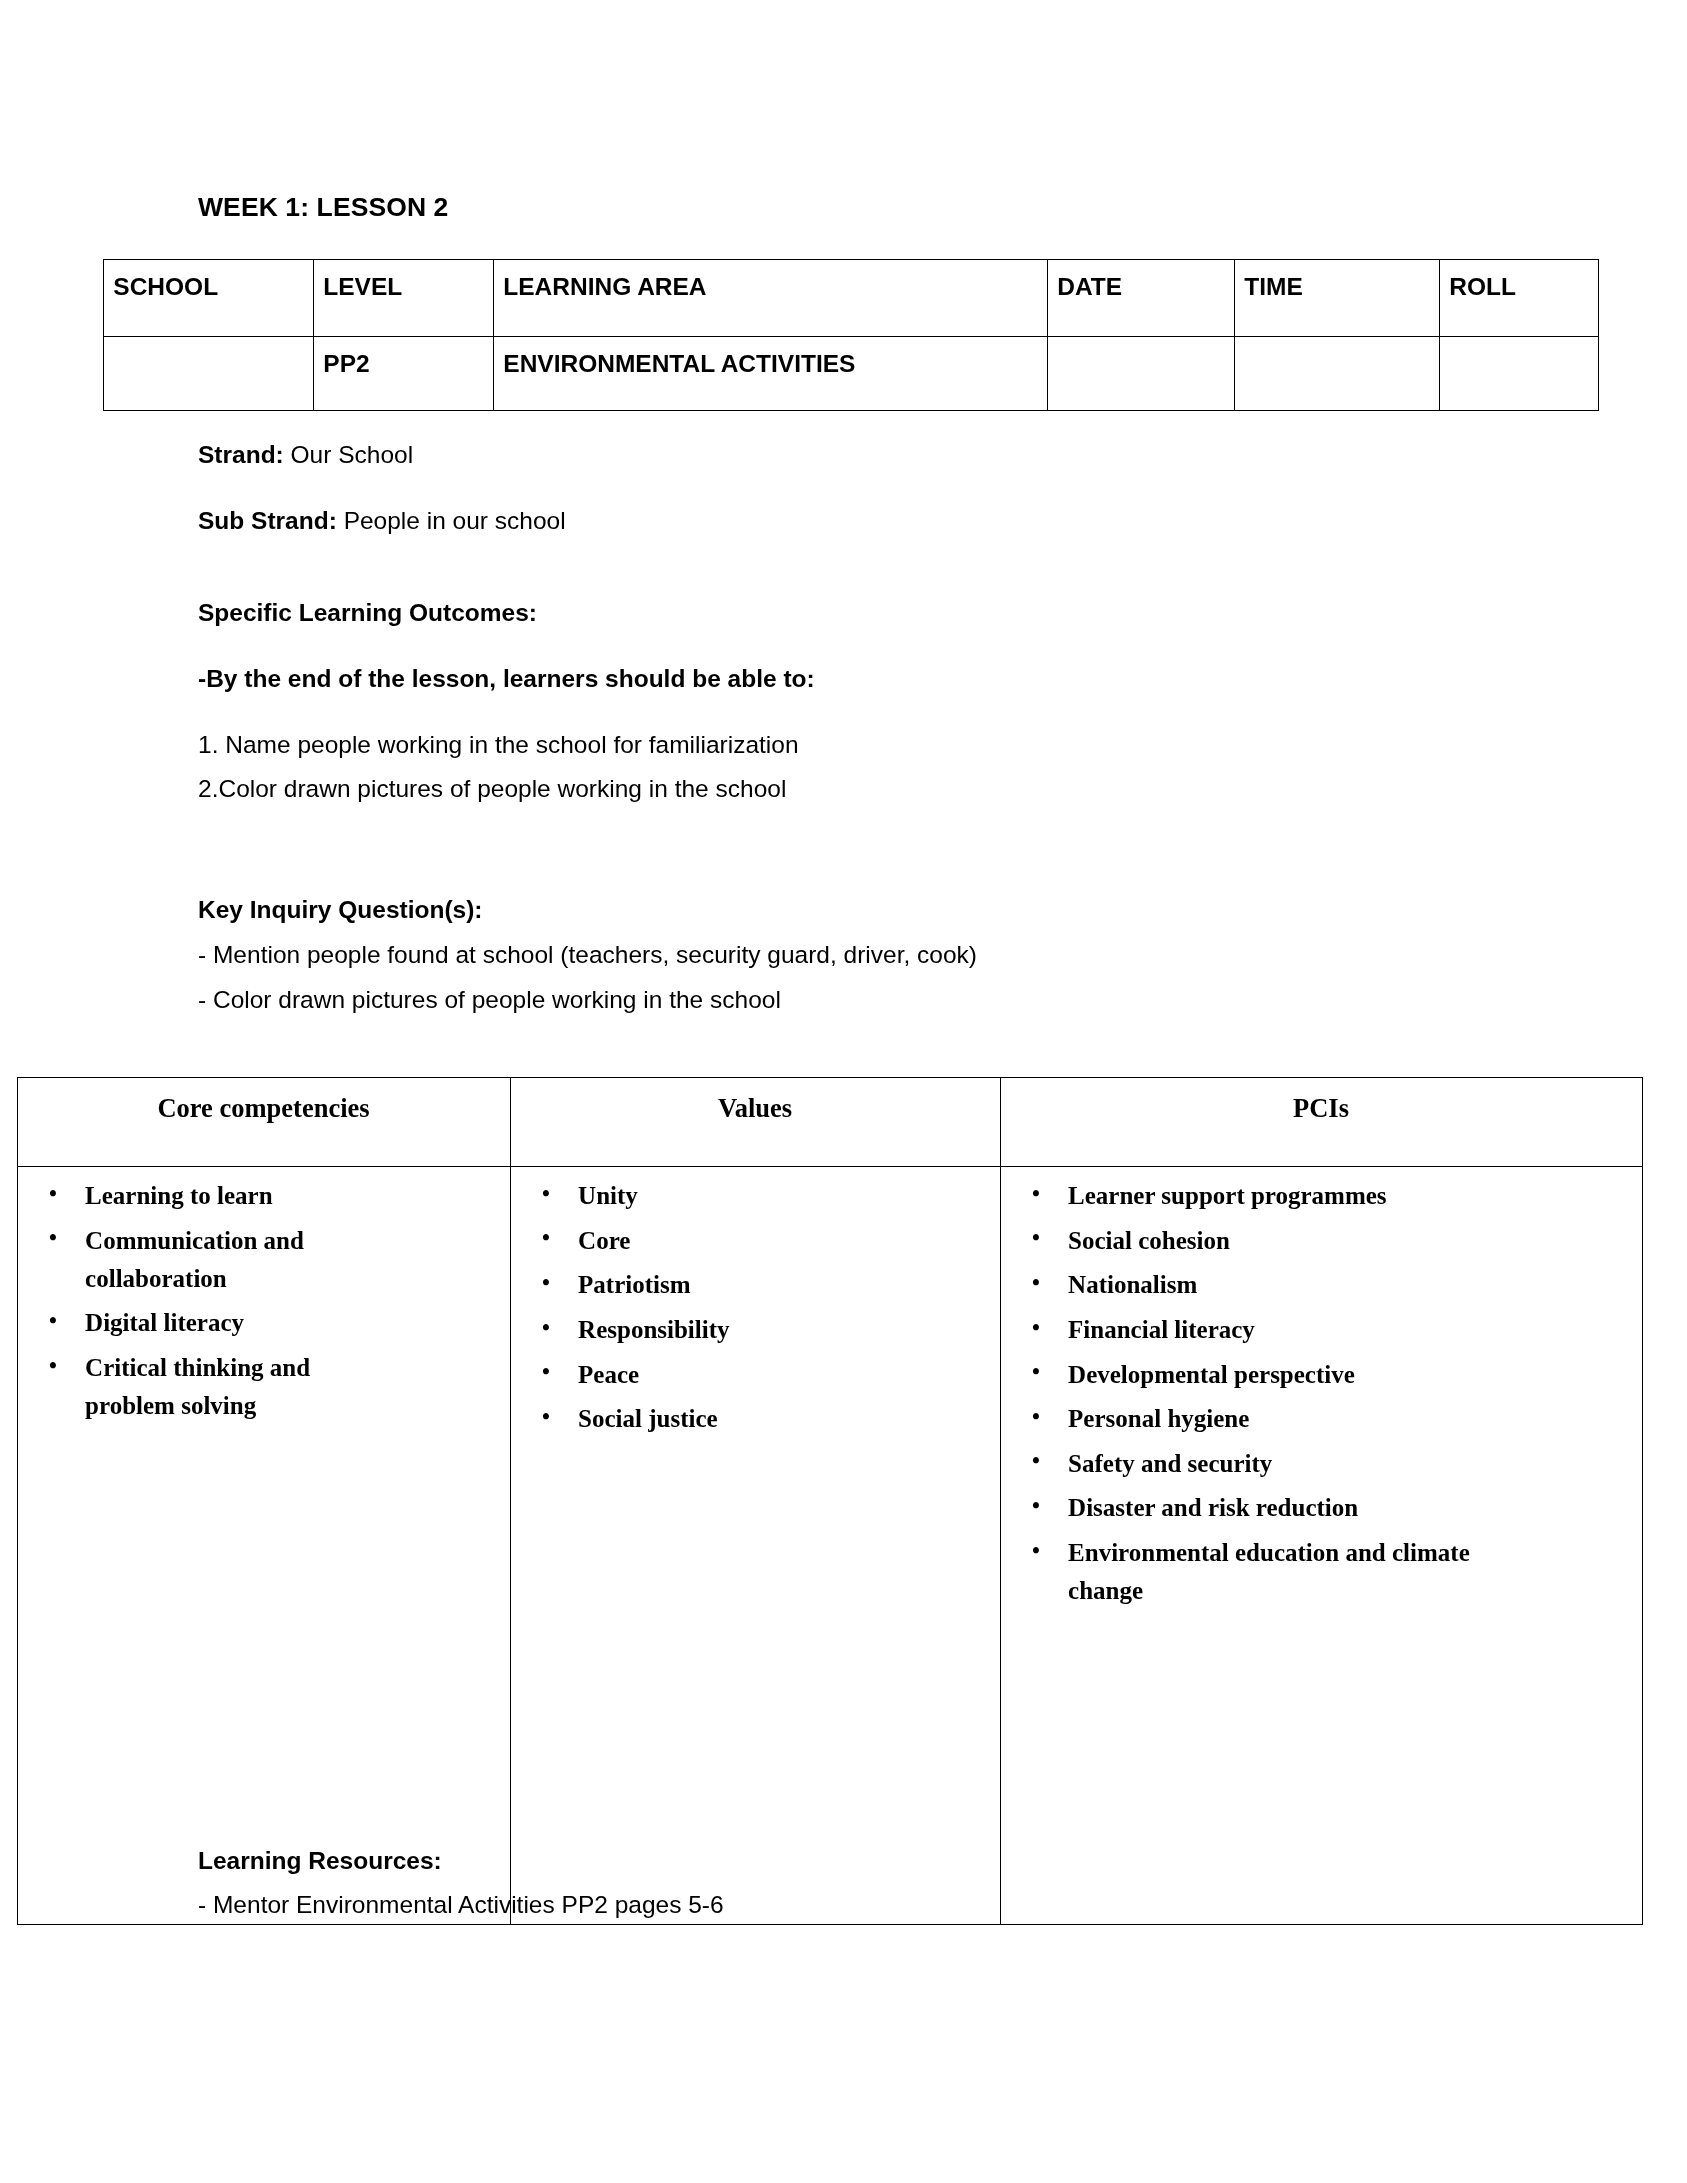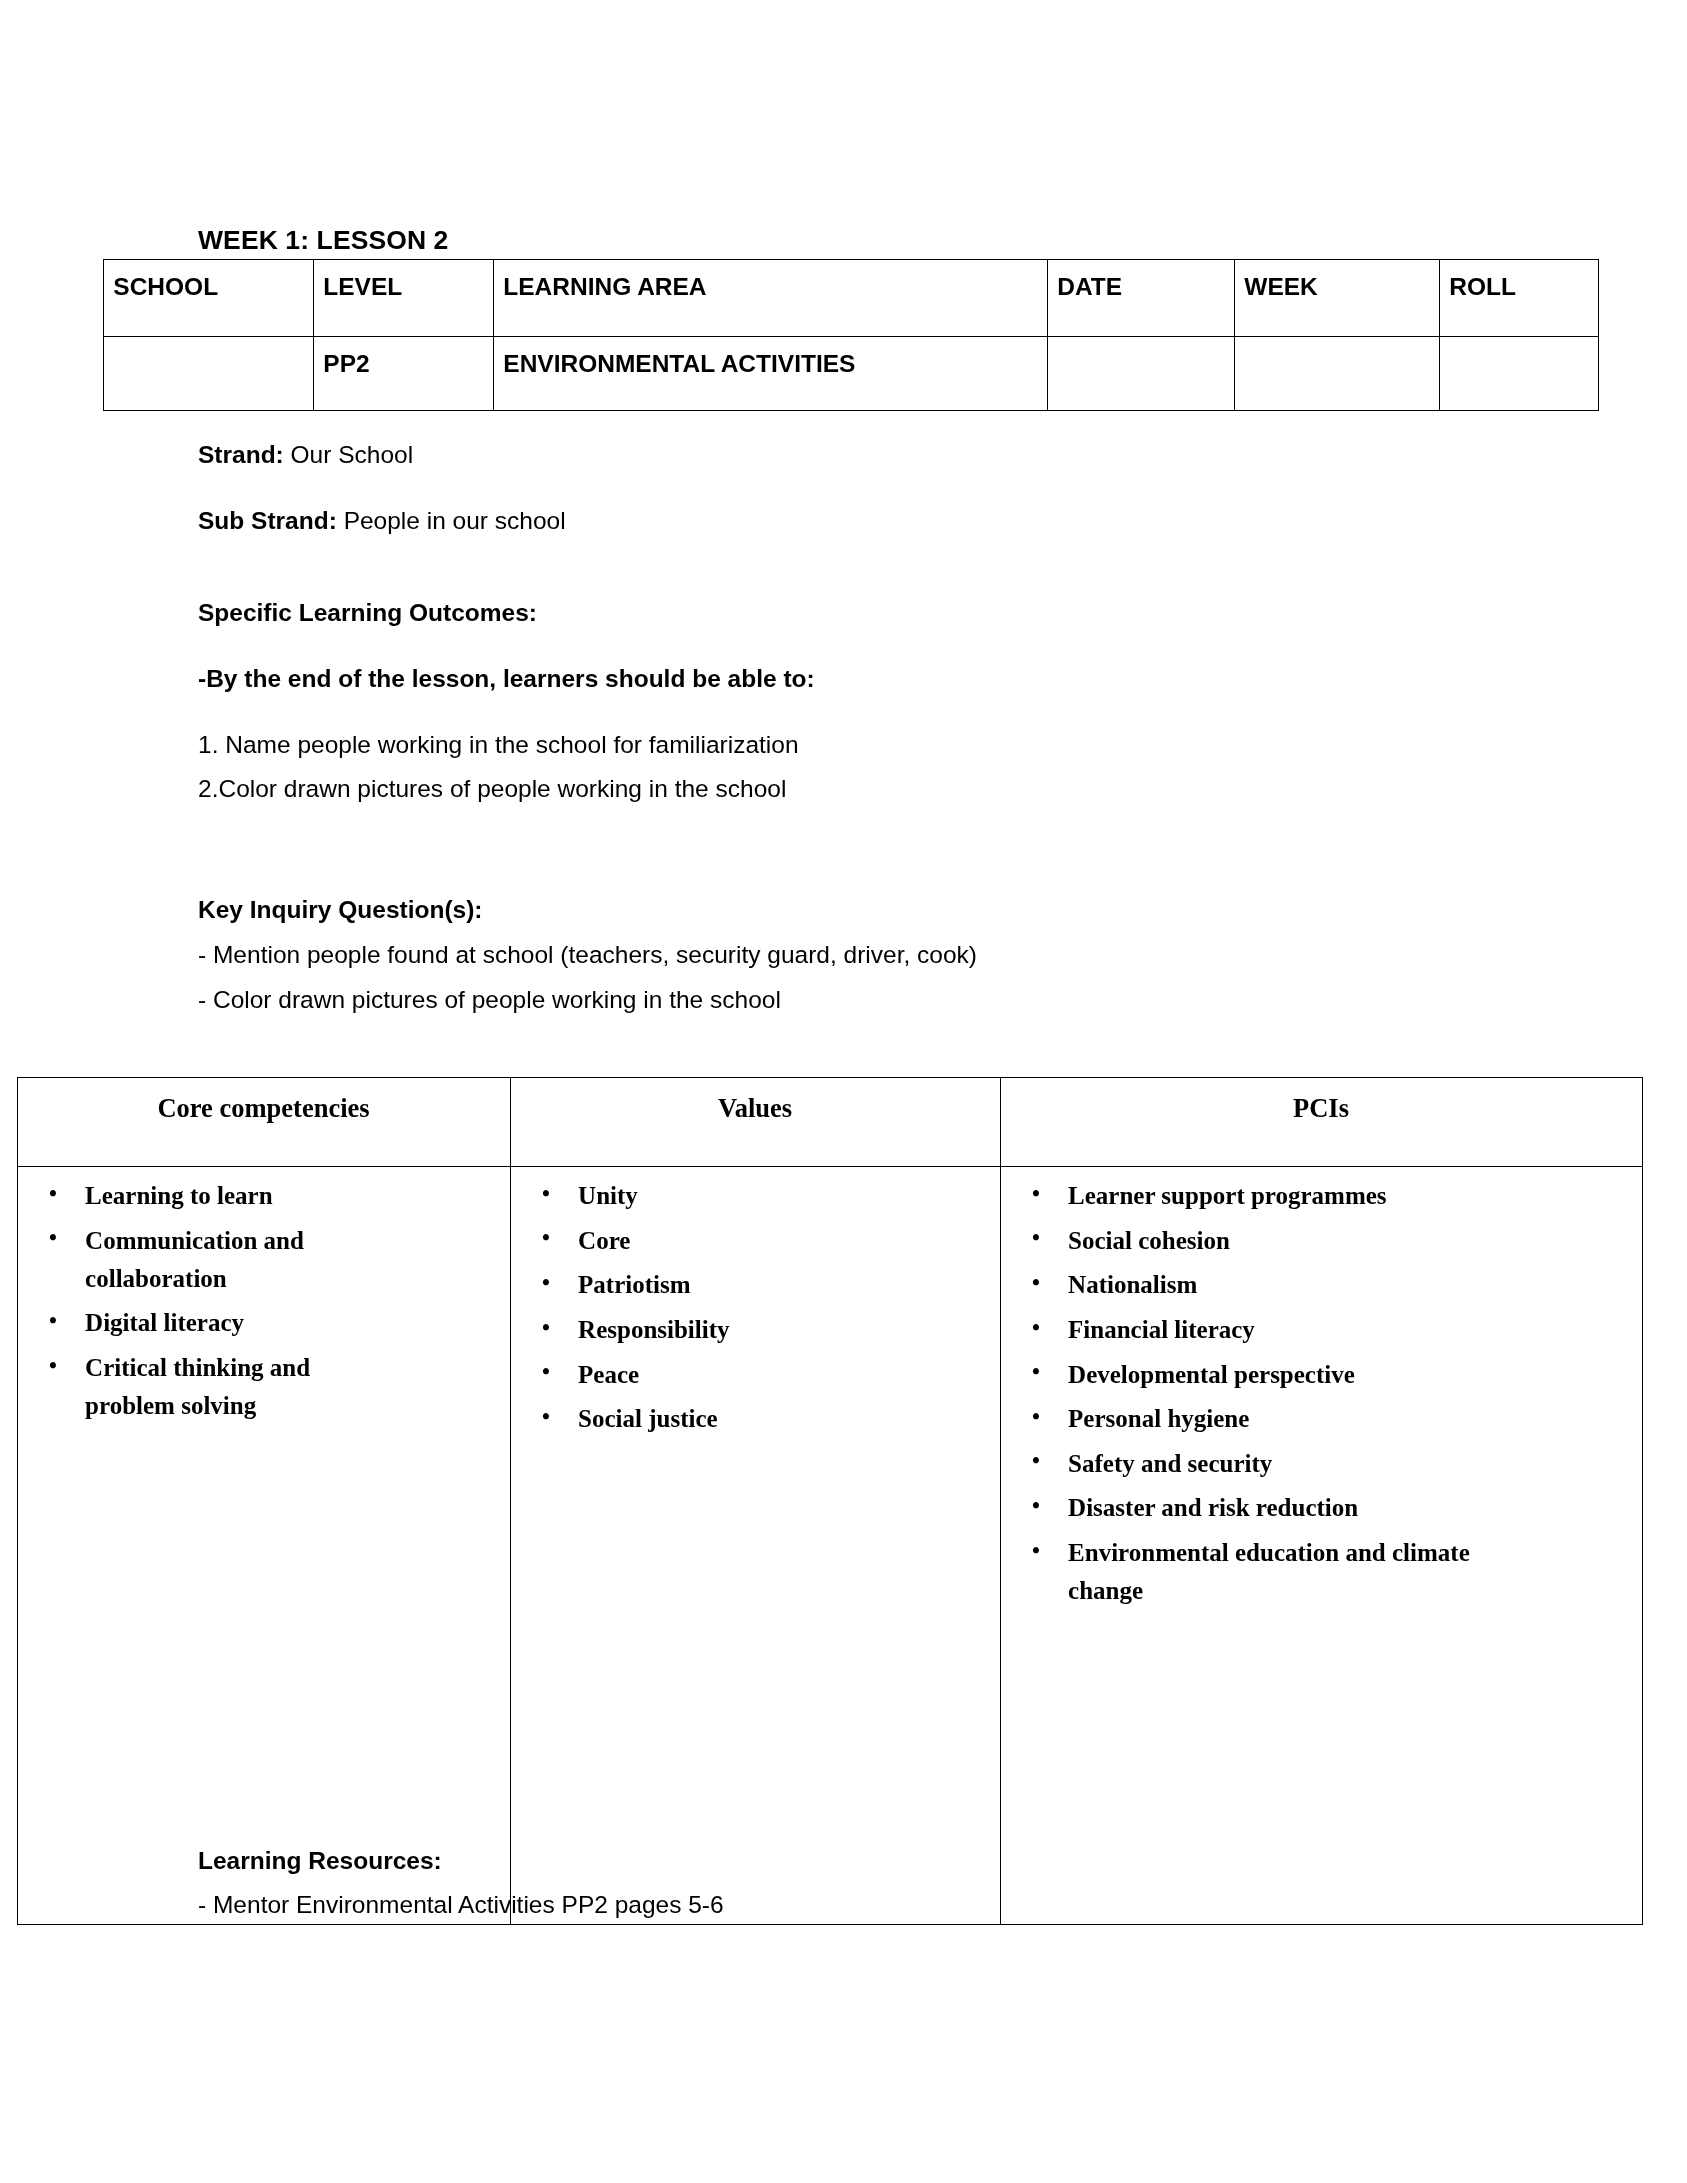--- a/index.html
+++ b/index.html
@@ -26,21 +26,20 @@
   
   .doc-title {
     position: absolute;
     left: 198px;
     top: 192px;
     font-size: 26.5px;
     font-weight: bold;
     letter-spacing: 0.1px;
     line-height: 1.2;
     white-space: nowrap;
-    margin-top: 33px;
   }
 
   
   .info-table {
     position: absolute;
     left: 103px;
     top: 259px;
     width: 1495px;
     border-collapse: collapse;
     table-layout: fixed;
@@ -155,21 +154,21 @@
       <col class="col-date">
         <col class="col-time">
         <col class="col-roll">
     </colgroup>
     <tbody>
       <tr class="head">
         <td>SCHOOL</td>
         <td>LEVEL</td>
         <td>LEARNING AREA</td>
         <td>DATE</td>
-        <td>WEEK</td>
+        <td>TIME</td>
         <td>ROLL</td>
       </tr>
       <tr class="body">
         <td></td>
         <td>PP2</td>
         <td class="cell-indent">ENVIRONMENTAL ACTIVITIES</td>
         <td></td>
         <td></td>
         <td></td>
       </tr>

